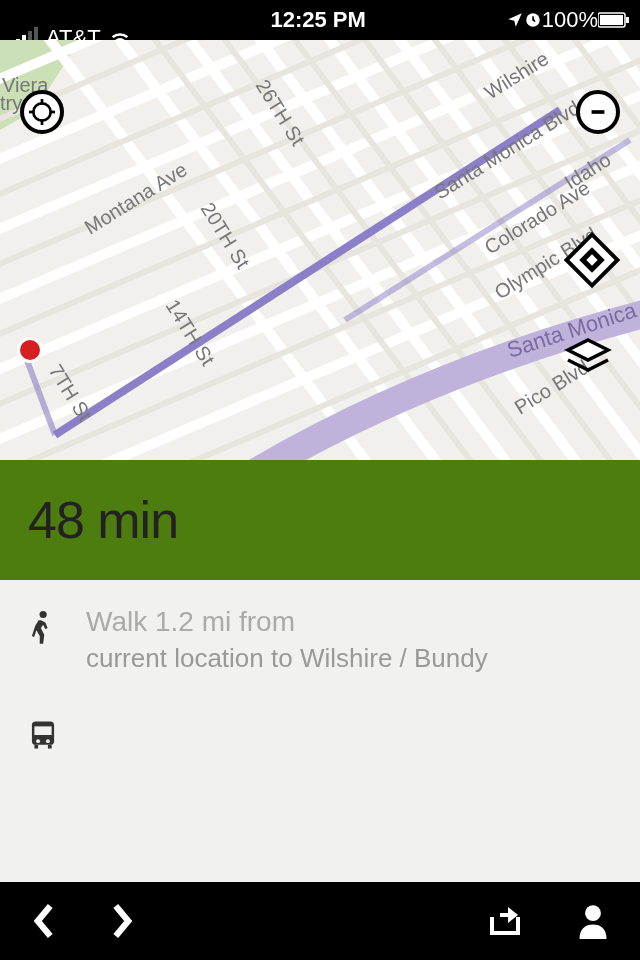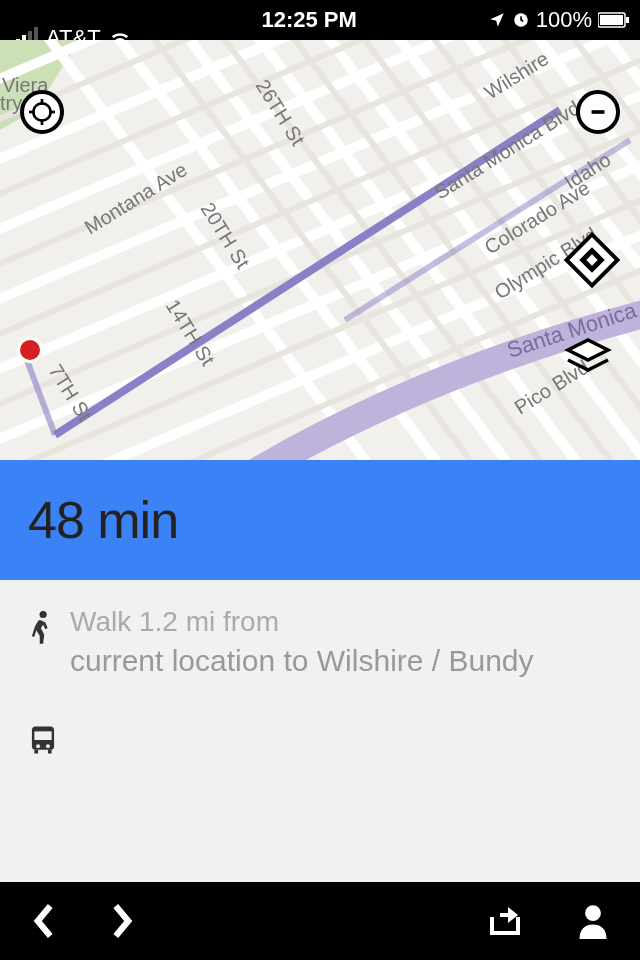--- a/index.html
+++ b/index.html
@@ -1,45 +1,45 @@
 <!DOCTYPE html>
 <html><head>
 <meta charset="utf-8">
 <style>
   * { margin: 0; padding: 0; box-sizing: border-box; }
   html, body { width: 640px; height: 960px; font-family: -apple-system, Helvetica, Arial, sans-serif; overflow: hidden; background: #fff; }
   
   .status-bar { height: 40px; background: #000; color: #fff; display: flex; align-items: center; justify-content: space-between; padding: 0 10px; font-size: 22px; font-weight: 500; }
   .status-left { display: flex; align-items: center; gap: 8px; margin-top: 36px; }
-  .status-right { display: flex; align-items: center; gap: 6px; }
+  .status-right { display: flex; align-items: center; }
   .signal-bars { display: flex; align-items: flex-end; gap: 2px; }
   .bar { width: 4px; background: #fff; }
   .bar.dim { background: #555; }
   .wifi { width: 22px; height: 22px; }
   
   .map-area { position: relative; height: 420px; width: 640px; background: #f2f0ec; overflow: hidden; }
   .map-svg { position: absolute; top: 0; left: 0; }
   .street-label { font-family: Arial, sans-serif; fill: #777; font-size: 20px; }
   .freeway-label { fill: #7a6aa0; font-size: 22px; font-weight: 500; }
   .map-control { position: absolute; width: 44px; height: 44px; background: #fff; border: 4px solid #000; border-radius: 50%; display: flex; align-items: center; justify-content: center; }
   .map-control.compass { top: 50px; left: 20px; }
   .map-control.zoom { top: 50px; right: 20px; }
   .waypoint { position: absolute; width: 40px; height: 40px; background: #fff; border: 4px solid #000; transform: rotate(45deg); }
   .waypoint.dest { top: 200px; right: 28px; }
   .layers-control { position: absolute; bottom: 80px; right: 28px; }
   
-  .trip-summary { padding: 30px 28px; background: #3b82f6; }
+  .trip-summary { padding: 30px 28px; background: #4d7c0f; }
   .trip-time { font-size: 52px; font-weight: 400; color: #222; letter-spacing: -1px; }
   
   .steps { background: #f1f1ef; }
-  .step { display: flex; padding: 26px 29px 0 28px; gap: 6px; }
+  .step { display: flex; padding: 26px 29px 0 28px; gap: 22px; }
   .step-icon { width: 36px; flex-shrink: 0; padding-top: 4px; }
   .step-text { flex: 1; }
   .step-line1 { font-size: 28px; color: #aaa; margin-bottom: 4px; }
-  .step-line2 { font-size: 30px; color: #999; line-height: 1.25; }
+  .step-line2 { font-size: 26px; color: #999; line-height: 1.25; }
   
   .bottom-bar { position: absolute; bottom: 0; left: 0; right: 0; height: 78px; background: #000; display: flex; align-items: center; padding: 0 30px; gap: 50px; }
   .bottom-bar .spacer { flex: 1; }
   .nav-btn { color: #fff; display: flex; align-items: center; justify-content: center; }
 </style>
 </head>
 <body>
 
 <div class="status-bar">
   <div class="status-left">

